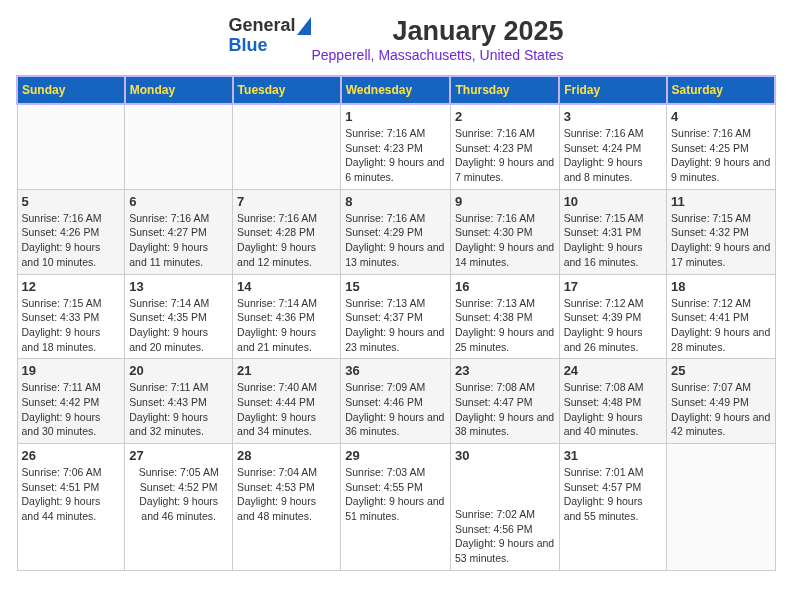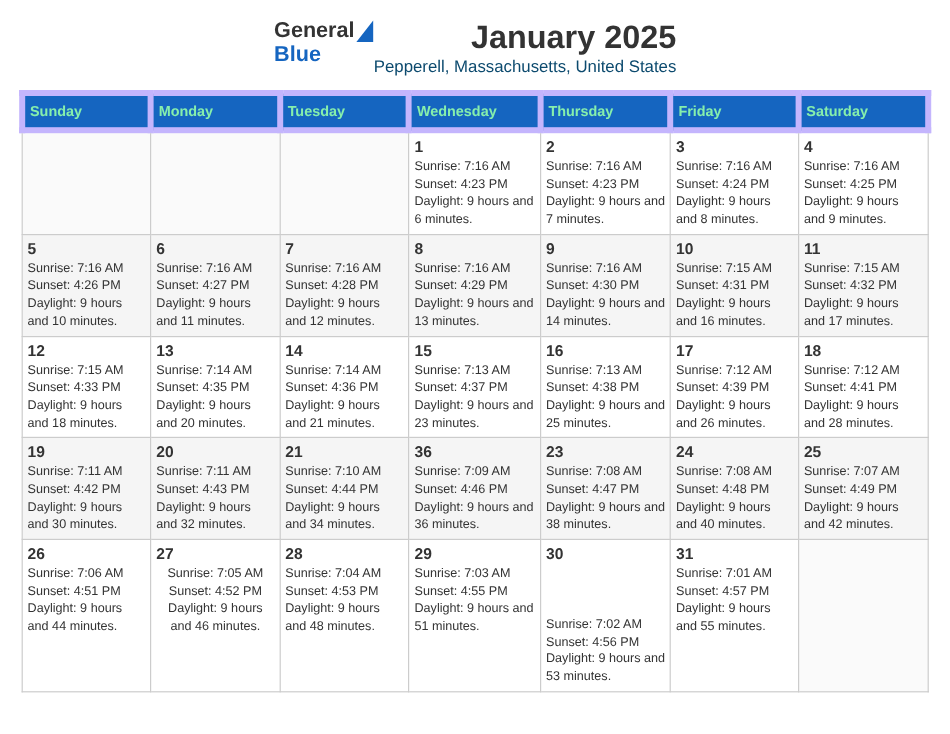--- a/index.html
+++ b/index.html
@@ -35,34 +35,34 @@
       display: inline-block;
       margin-left: 2px;
       vertical-align: middle;
     }
     .logo-row {
       display: flex;
       align-items: center;
     }
     .title-block { text-align: right; }
     .title-block h1 { font-size: 27px; color: #333; font-weight: bold; }
-    .title-block h2 { font-size: 14px; color: #0c4a6e; font-weight: normal; }
+    .title-block h2 { font-size: 14px; color: #6d28d9; font-weight: normal; }
     table {
       width: 100%;
       border-collapse: collapse;
       font-size: 11px;
     }
     thead tr th {
       background-color: #1565c0;
-      color: #86efac;
+      color: #fde047;
       padding: 6px 4px;
       text-align: left;
       font-size: 12px;
       font-weight: bold;
-      border: 5px solid #c4b5fd;
+      border: 2px solid #c4b5fd;
     }
     tbody tr { border-bottom: 1px solid #ccc; }
     tbody tr:nth-child(odd) { background: #fff; }
     tbody tr:nth-child(even) { background: #f5f5f5; }
     td {
       padding: 4px;
       vertical-align: top;
       border: 1px solid #ccc;
       color: #333;
       font-size: 10.5px;
@@ -236,21 +236,21 @@
 Daylight: 9 hours and 30 minutes.</div>
         </td>
         <td>
           <span class="day-num">20</span>
           <div class="day-info" style="white-space: pre-line;">Sunrise: 7:11 AM
 Sunset: 4:43 PM
 Daylight: 9 hours and 32 minutes.</div>
         </td>
         <td>
           <span class="day-num">21</span>
-          <div class="day-info" style="white-space: pre-line;">Sunrise: 7:10 AM
+          <div class="day-info" style="white-space: pre-line;">Sunrise: 7:40 AM
 Sunset: 4:44 PM
 Daylight: 9 hours and 34 minutes.</div>
         </td>
         <td>
           <span class="day-num">36</span>
           <div class="day-info" style="white-space: pre-line;">Sunrise: 7:09 AM
 Sunset: 4:46 PM
 Daylight: 9 hours and 36 minutes.</div>
         </td>
         <td>

